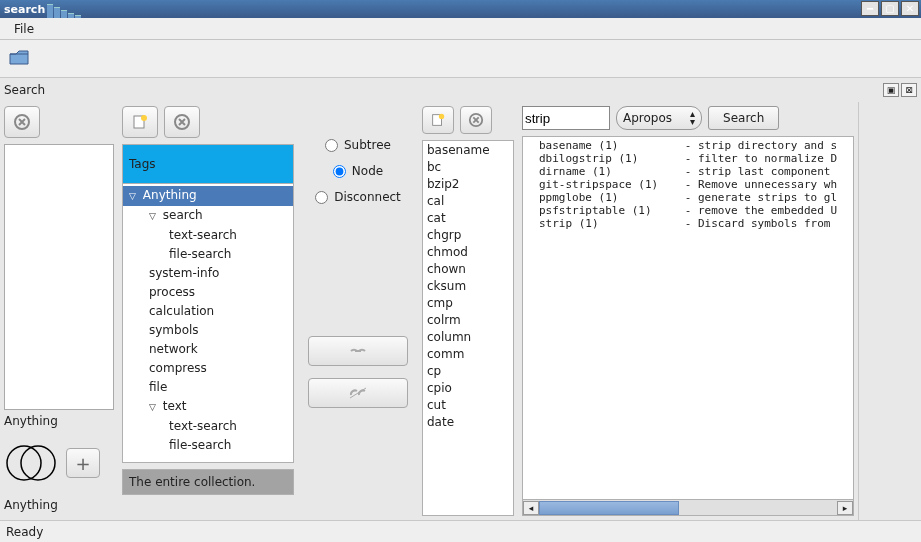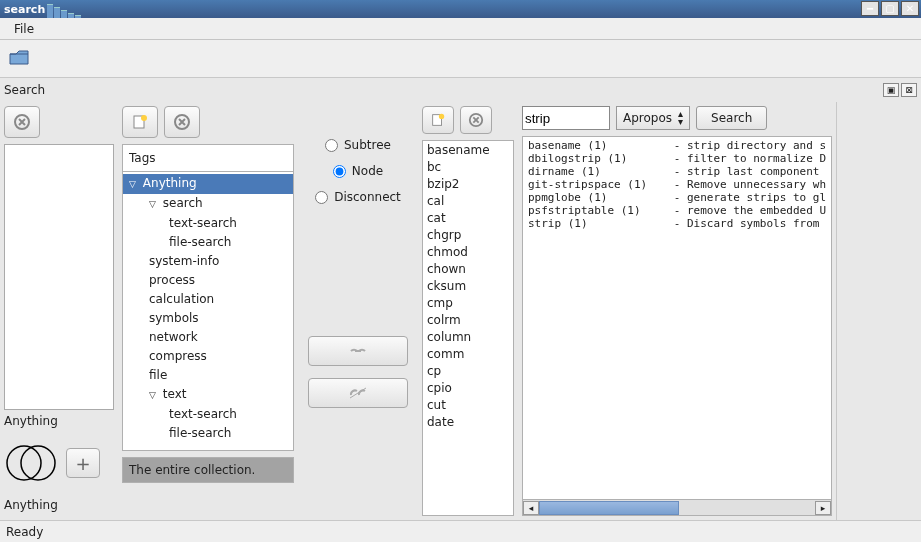--- a/index.html
+++ b/index.html
@@ -81,21 +81,21 @@
 .frame {
   border:1px solid #aaa; background:#fff; flex:1;
 }
 .label { margin:4px 0; }
 .circles { width:54px; height:54px; position:relative; margin:4px 0; }
 .circles svg { width:100%; height:100%; }
 .plusbtn { width:34px; height:30px; border:1px solid #a8a8a8; border-radius:4px;
   background:linear-gradient(#fafafa,#e2e2e2); display:flex; align-items:center; justify-content:center;
   font-size:18px; color:#666; cursor:pointer; margin-left:8px;}
 
-.tagshdr { background:#ffffff; border:1px solid #b0b0b0; border-bottom:0; padding:6px 6px; }
+.tagshdr { background:#0ea5e9; border:1px solid #b0b0b0; border-bottom:0; padding:12px 6px; }
 .tagframe { border:1px solid #b0b0b0; background:#fff; height:280px; overflow:auto; position:relative; }
 .tagframe::-webkit-scrollbar { width:14px; }
 .tagframe::-webkit-scrollbar-thumb { background:#88aee0; border:1px solid #6a8ec0; }
 .tagframe::-webkit-scrollbar-track { background:#dedede; }
 .tree { padding:2px 0; }
 .tree-item { padding:1px 0 1px 6px; white-space:nowrap; cursor:pointer; line-height:17px; }
 .tree-item.sel { background:#4a7ab8; color:#fff; }
 .tree-item .caret { display:inline-block; width:10px; }
 .tree-item .caret::before { content:"▽"; font-size:9px; color:#333; }
 .tree-item.sel .caret::before { color:#fff; }
@@ -116,32 +116,32 @@
 }
 
 .cmdlist { border:1px solid #b0b0b0; background:#fff; flex:1; overflow:auto; padding:1px 4px; line-height:17px; }
 .cmdlist div { cursor:pointer; }
 
 .srch-top { display:flex; gap:6px; align-items:center; margin-bottom:6px; }
 .textin {
   border:1px solid #888; background:#fff; padding:3px 2px; width:88px; height:24px;
 }
 .dropdown {
-  border:1px solid #999; border-radius:0; background:linear-gradient(#fafafa,#e4e4e4);
-  padding:3px 6px; height:24px; display:flex; align-items:center; gap:6px; cursor:pointer;
+  border:1px solid #999; border-radius:11px; background:linear-gradient(#fafafa,#e4e4e4);
+  padding:3px 6px; height:24px; display:flex; align-items:center; gap:18px; cursor:pointer;
 }
 .dropdown .dd-caret { font-size:10px; line-height:8px; }
 .sbtn {
   border:1px solid #999; border-radius:3px; background:linear-gradient(#fafafa,#e4e4e4);
   padding:3px 14px; height:24px; cursor:pointer; display:flex; align-items:center;
 }
 .results {
   border:1px solid #b0b0b0; background:#fff; flex:1; overflow:auto;
   font-family:"DejaVu Sans Mono", monospace; font-size:11px;
-  padding:2px 5px; white-space:pre; position:relative;
+  padding:2px 16px; white-space:pre; position:relative;
 }
 .hscroll { height:16px; border:1px solid #b0b0b0; border-top:0; background:#e0e0e0;
   display:flex; align-items:center; position:relative; }
 .hscroll .arrow { width:16px; height:14px; border:1px solid #999; background:#eee;
   display:flex; align-items:center; justify-content:center; font-size:9px; cursor:pointer;}
 .hscroll .track { flex:1; height:14px; position:relative; }
 .hscroll .thumb { position:absolute; left:0; width:140px; height:14px;
   background:linear-gradient(#9ab8e0,#7aa0d0); border:1px solid #6a8ec0; cursor:pointer;}
 
 .statusbar {

